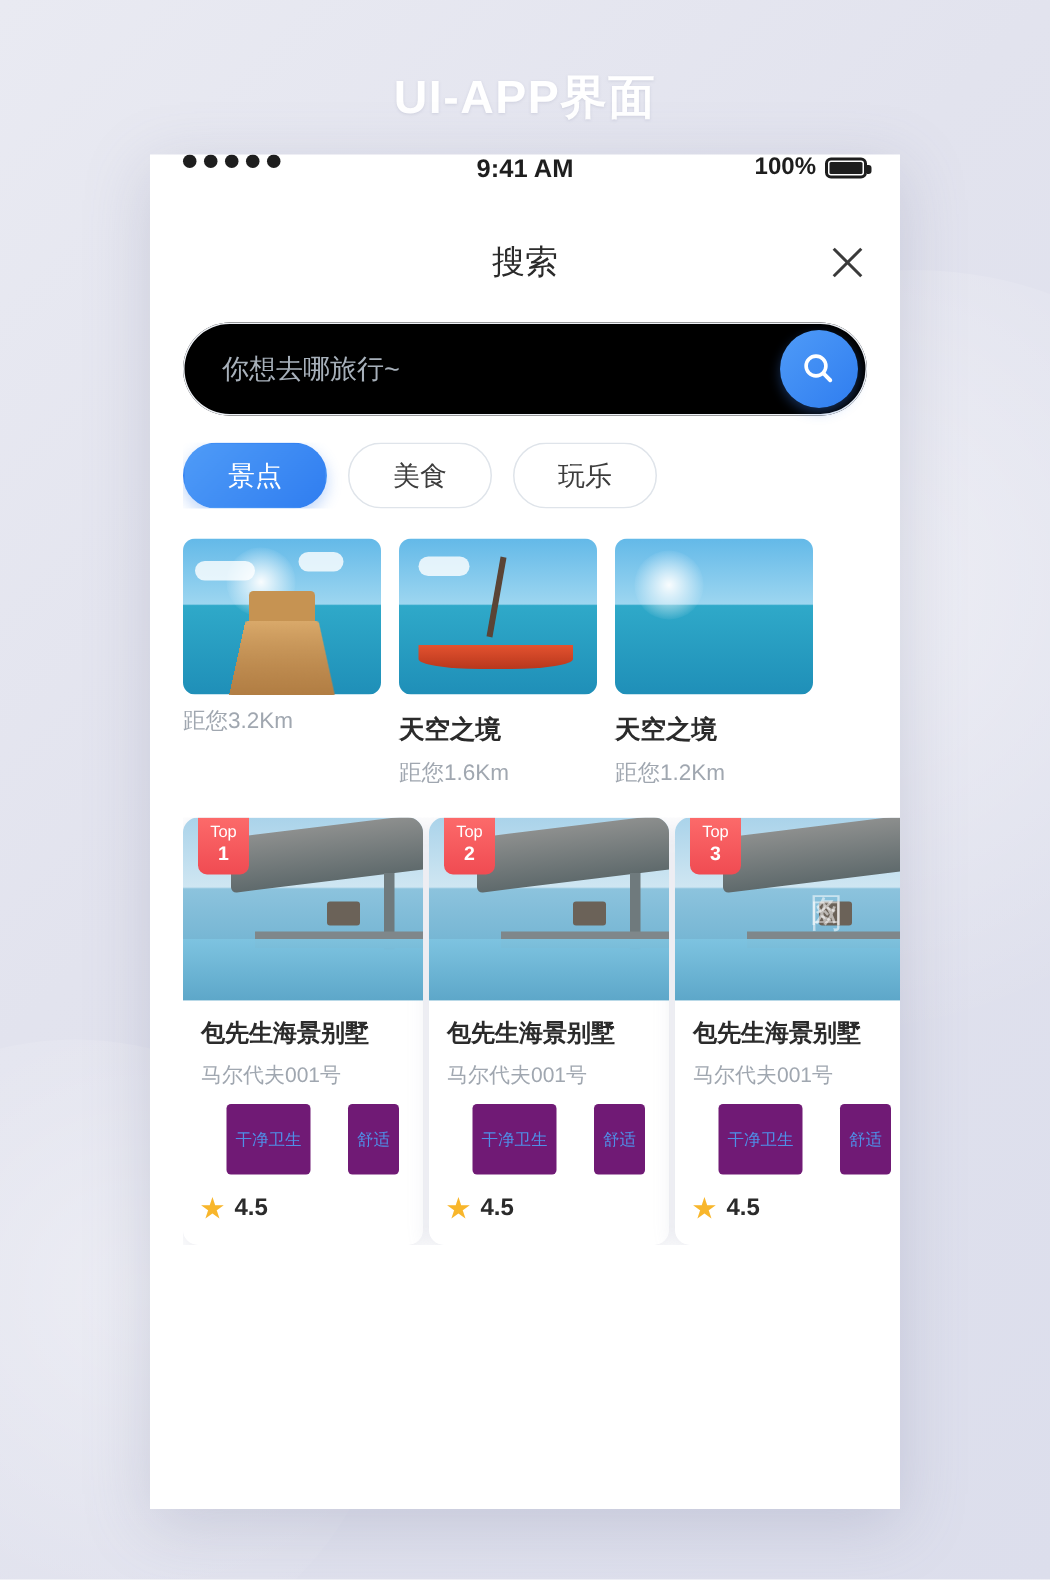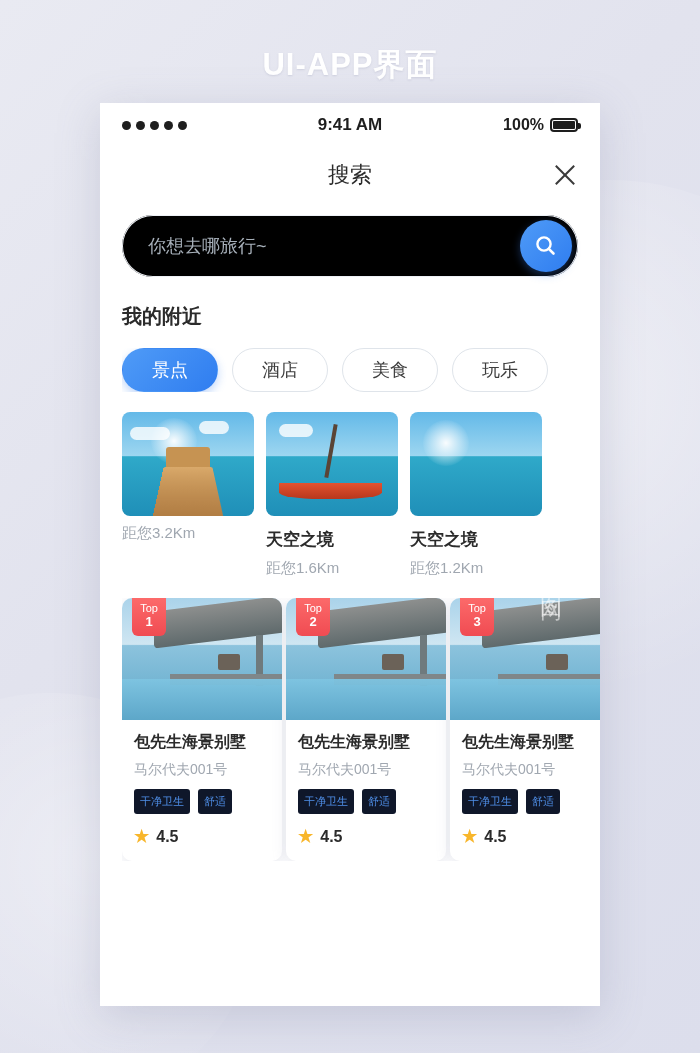--- a/index.html
+++ b/index.html
@@ -48,21 +48,21 @@
     width: 500px;
     height: 903px;
     background: #ffffff;
     overflow: hidden;
     box-shadow: 0 10px 40px rgba(120,125,155,0.25);
   }
   
   .status-bar {
     height: 44px;
     display: flex;
-    align-items: center;
+    align-items: flex-start;
     padding: 0 22px;
     font-size: 17px;
     color: #2b2b2b;
     position: relative;
   }
   .status-dots {
     display: flex;
     gap: 5px;
     align-items: center;
   }
@@ -288,24 +288,25 @@
   .hotel-addr {
     margin-top: 8px;
     font-size: 14px;
     color: #a0a7b0;
     white-space: nowrap;
   }
   .tags { display: flex; gap: 8px; margin-top: 10px; }
   .tag {
     font-size: 11px;
     color: #4f8fe8;
-    background: #0f172a;
+    background: #701a75;
     border-radius: 3px;
-    padding: 5px 6px;
+    padding: 16px 6px;
     white-space: nowrap;
+    margin-left: 17px;
   }
   .rating {
     margin-top: 12px;
     display: flex;
     align-items: center;
     gap: 7px;
     font-size: 16px;
     font-weight: bold;
     color: #2b2b2b;
   }
@@ -450,28 +451,24 @@
   <div class="search-row">
     <input class="search-input" type="text" placeholder="你想去哪旅行~" style="">
     <div class="search-btn">
       <svg width="26" height="26" viewBox="0 0 26 26">
         <circle cx="11" cy="11" r="6.6" fill="none" stroke="#ffffff" stroke-width="2.4"></circle>
         <line x1="15.8" y1="15.8" x2="20.5" y2="20.5" stroke="#ffffff" stroke-width="2.6" stroke-linecap="round"></line>
       </svg>
     </div>
   </div>
 
-  <div class="section-title">我的附近</div>
 
   <div class="chips">
     <div class="chip active">
       <span>景点</span>
-    </div>
-    <div class="chip">
-      <span>酒店</span>
     </div>
     <div class="chip">
       <span>美食</span>
     </div>
     <div class="chip">
       <span>玩乐</span>
     </div>
   </div>
 
   <div class="cards-row">

